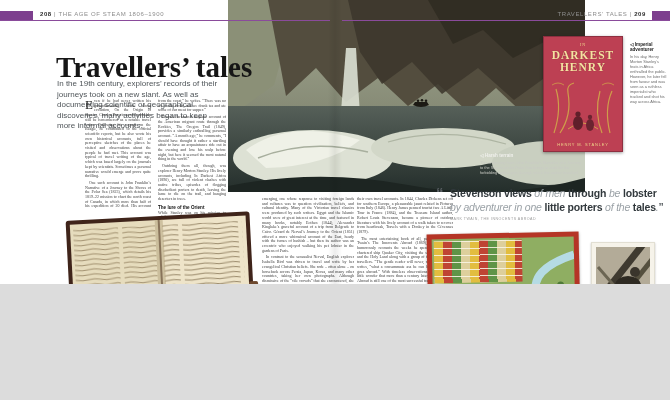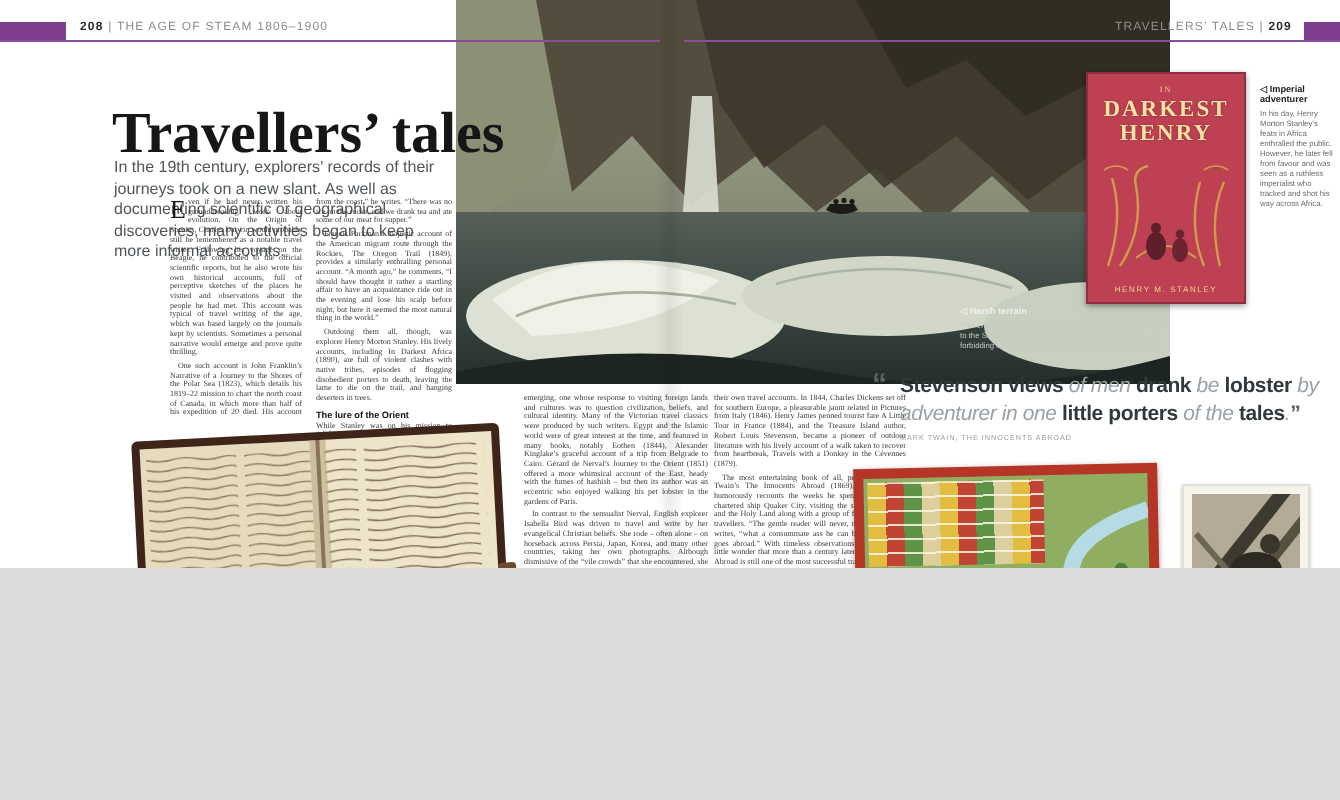--- a/index.html
+++ b/index.html
@@ -213,21 +213,21 @@
     <div class="cover-author">HENRY M. STANLEY</div>
   </div>
 
   <div class="cap cap-imperial">
     <span class="cap-h"><span>◁</span> <span>Imperial adventurer</span></span>
     <span class="cap-b">In his day, Henry Morton Stanley’s feats in Africa enthralled the public. However, he later fell from favour and was seen as a ruthless imperialist who tracked and shot his way across Africa.</span>
   </div>
 
   <div class="quote">
     <span class="qmark">“</span>
-    <div class="qtext"><span class="qb">Stevenson views</span><span class="ql"> of men </span><span class="qb">drank</span><span class="ql"> be </span><span class="qb">lobster</span><span class="ql"> by adventurer in one </span><span class="qb">little porters</span><span class="ql"> of the </span><span class="qb">tales</span><span class="ql">.</span><span class="qclose">”</span></div>
+    <div class="qtext"><span class="qb">Stevenson views</span><span class="ql"> of men </span><span class="qb">through</span><span class="ql"> be </span><span class="qb">lobster</span><span class="ql"> by adventurer in one </span><span class="qb">little porters</span><span class="ql"> of the </span><span class="qb">tales</span><span class="ql">.</span><span class="qclose">”</span></div>
     <div class="attrib">MARK TWAIN, THE INNOCENTS ABROAD</div>
   </div>
 
   <div class="board">
     <div class="board-inner">
       <svg class="board-river" viewBox="0 0 142 129" preserveAspectRatio="none">
         <path d="M142 18 Q96 32 104 58 Q112 84 64 92 Q18 100 6 124" stroke="#b5dbe4" stroke-width="8" fill="none"></path>
         <ellipse cx="118" cy="92" rx="18" ry="10" fill="#b5dbe4"></ellipse>
         <ellipse cx="34" cy="110" rx="12" ry="7" fill="#b5dbe4"></ellipse>
         <circle cx="100" cy="110" r="4" fill="#4f7a38"></circle>

